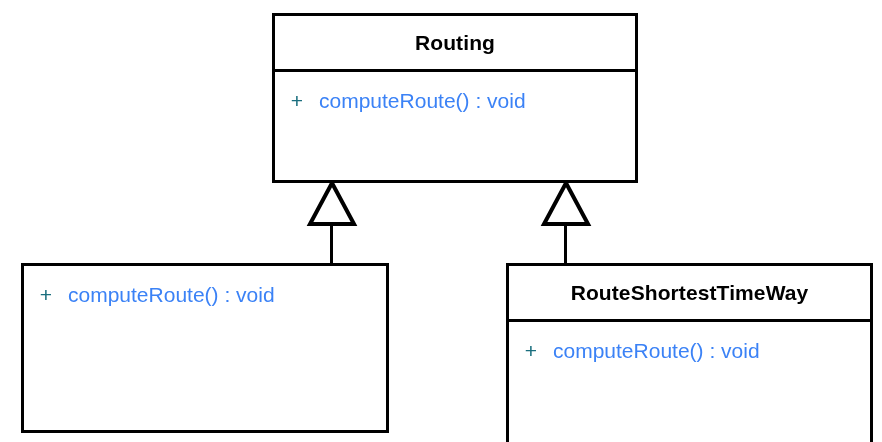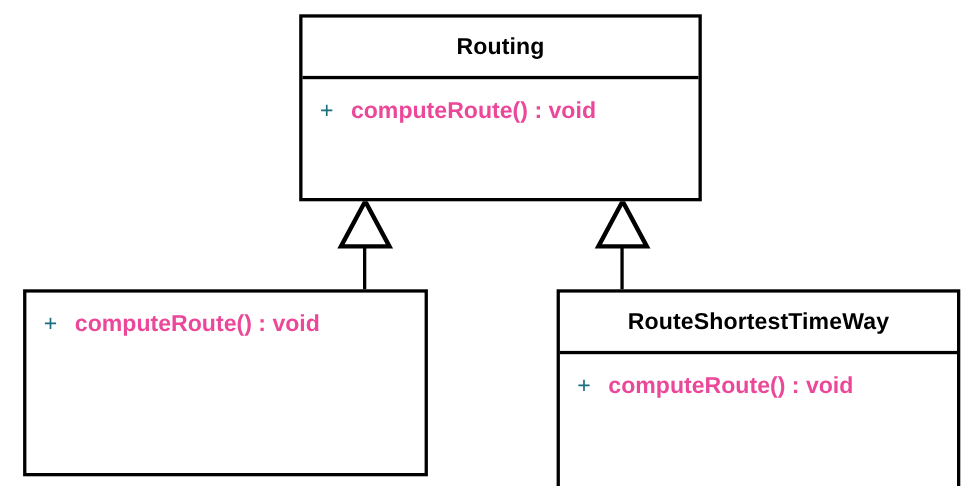--- a/index.html
+++ b/index.html
@@ -51,22 +51,21 @@
     font-size: 21px;
     white-space: nowrap;
   }
   .uml-vis {
     width: 44px;
     text-align: center;
     color: #1a6e7e;
     font-size: 21px;
   }
   .uml-member-text {
-    color: #ec4899;
-    font-weight: bold;
+    color: #3b82f6;
   }
 
   
   #class-routing {
     left: 272px;
     top: 13px;
     width: 366px;
     height: 170px;
   }
   #class-routeshortestpath {

